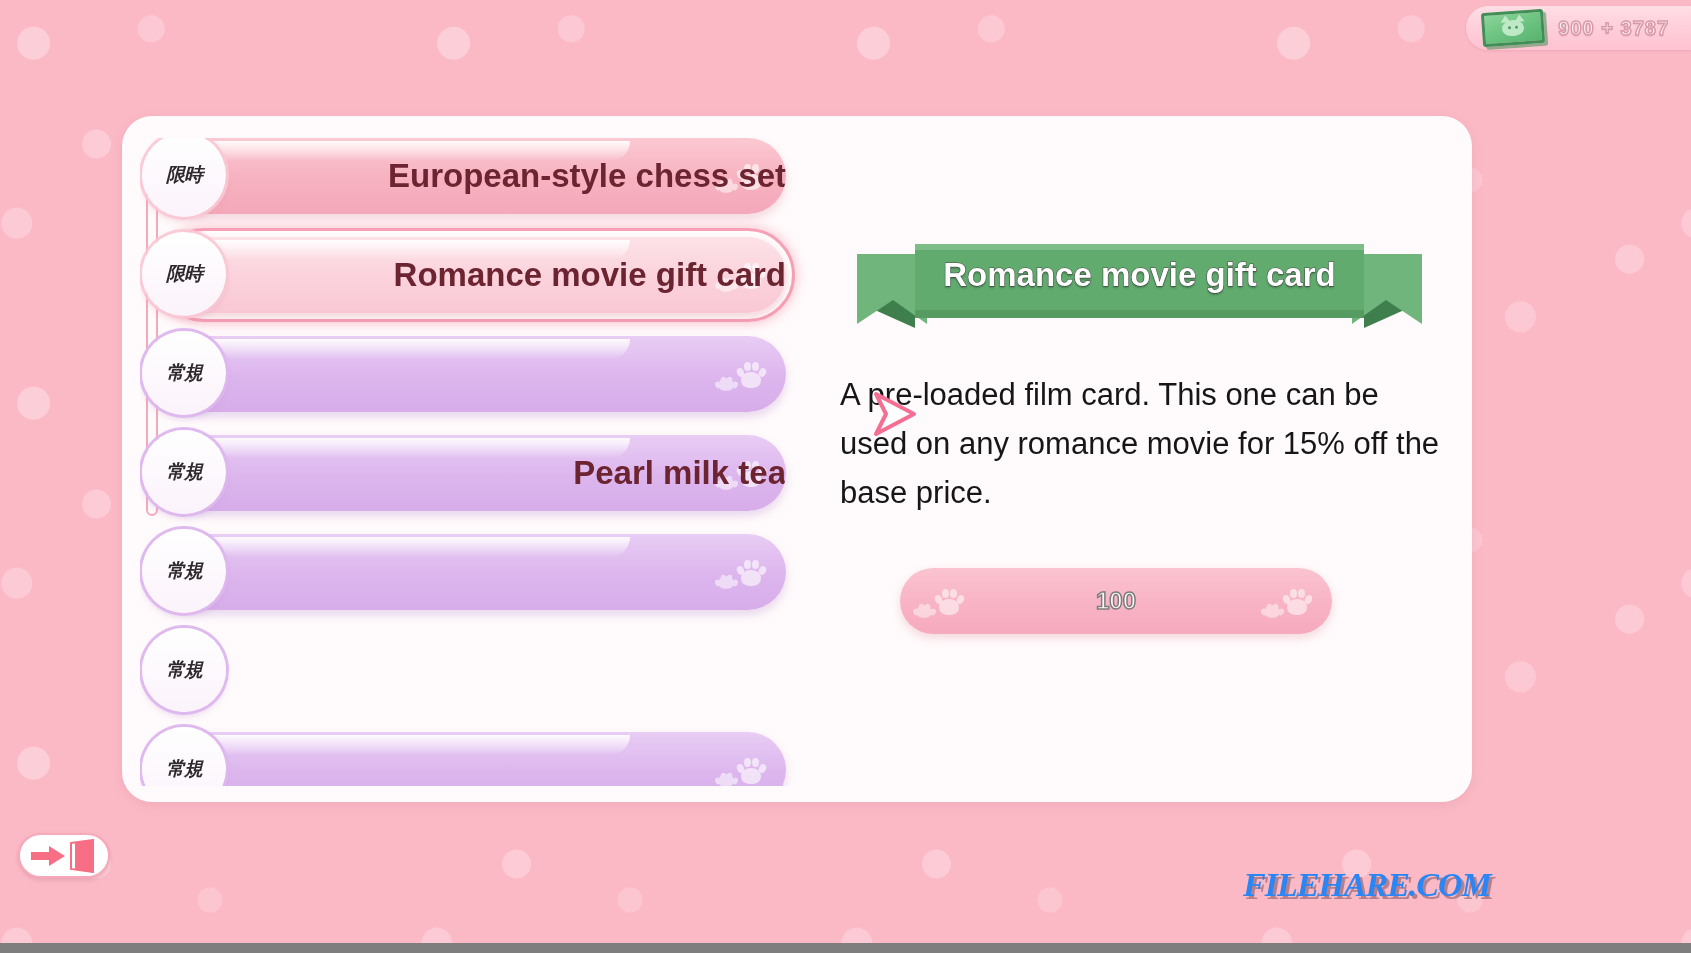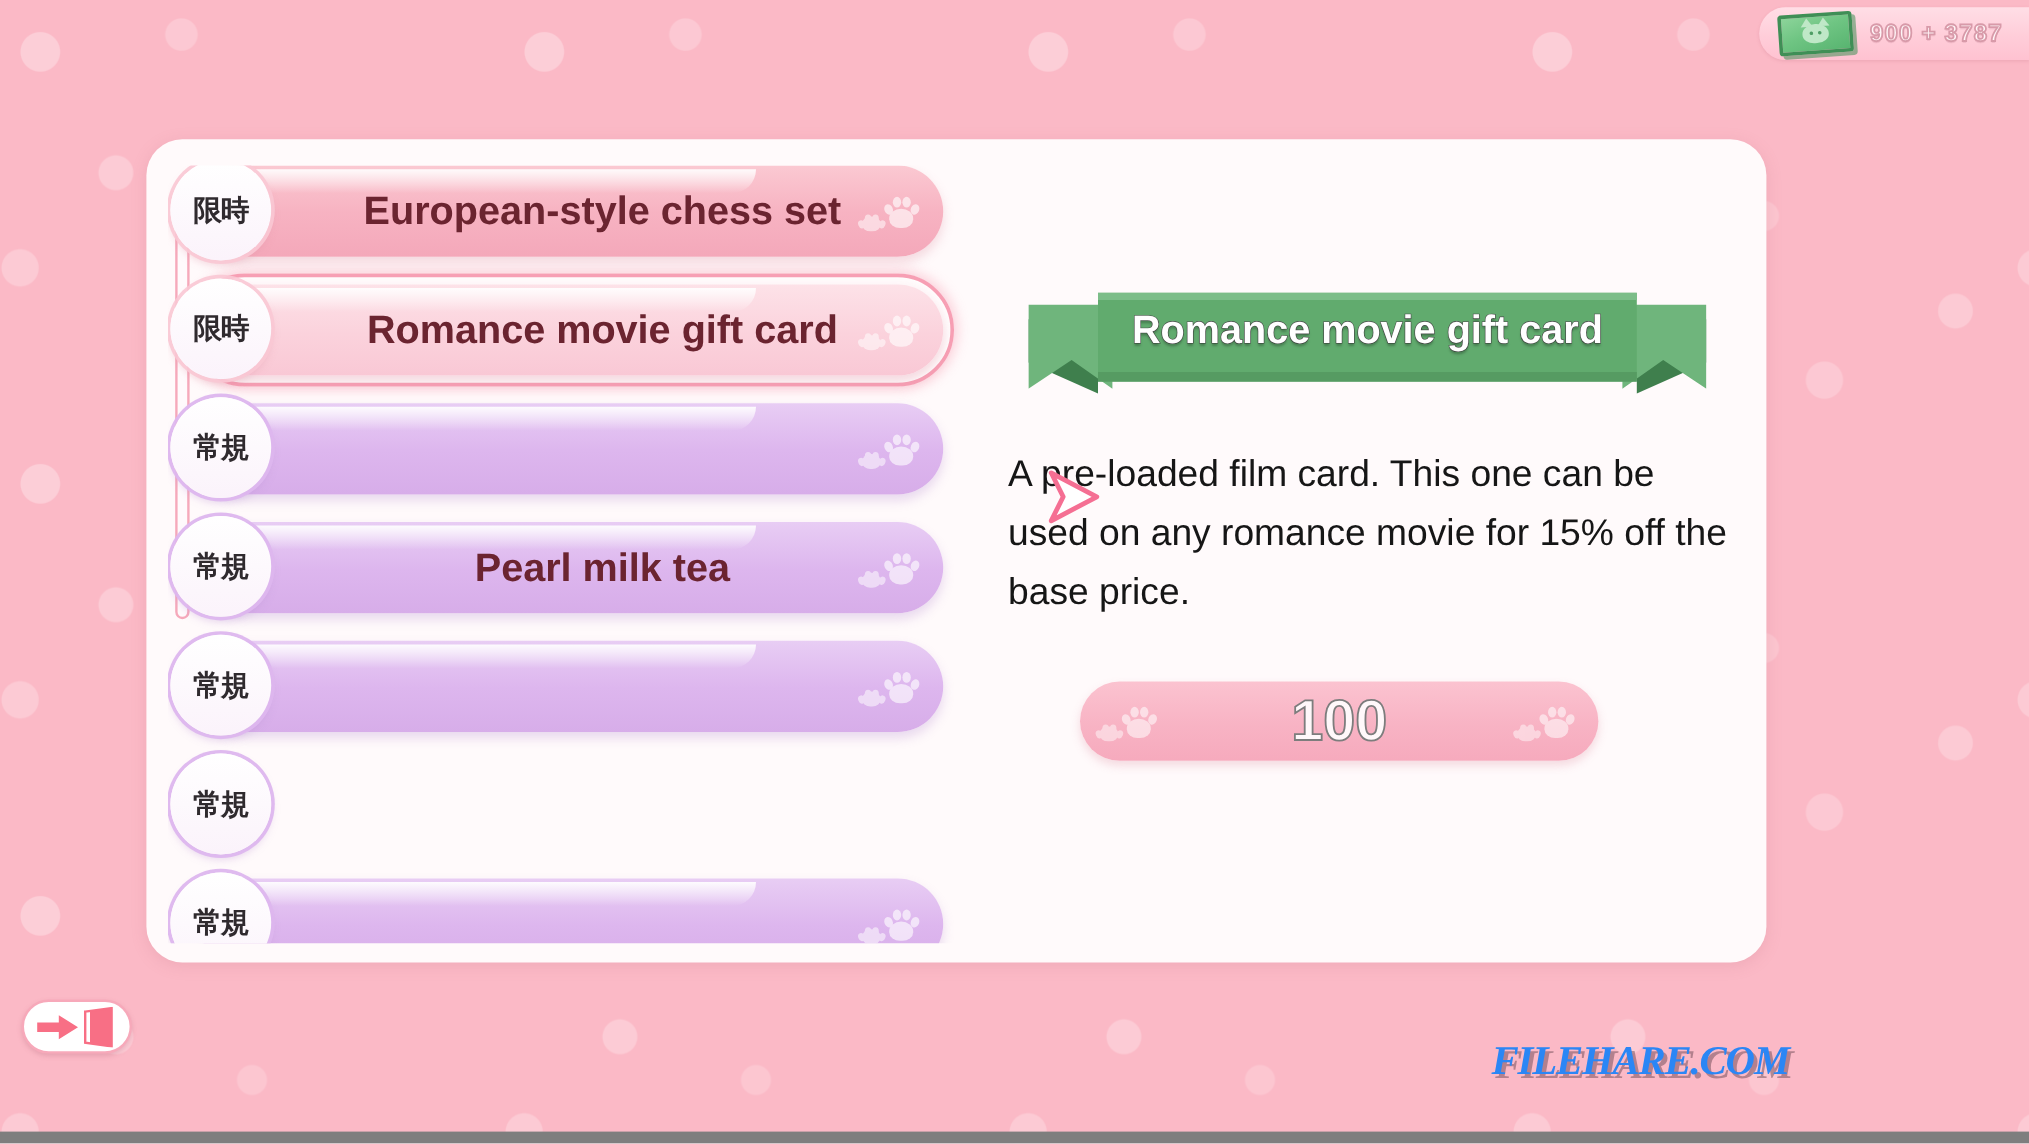--- a/index.html
+++ b/index.html
@@ -72,21 +72,21 @@
     overflow:hidden;
   }
   #list{ position:absolute; left:0; top:0; width:648px; }
   .row{
     position:relative; height:86px; margin-bottom:13px; margin-left:26px;
     width:620px;
   }
   .pill{
     position:absolute; left:0; top:0; width:620px; height:76px;
     border-radius:38px;
-    display:flex; align-items:center; justify-content:center;
+    display:flex; align-items:center; justify-content:flex-end;
     overflow:hidden;
   }
   .pill.limited{
     background:linear-gradient(180deg,#fbc9d2 0%,#f7b3c2 50%,#f4a8ba 100%);
     box-shadow:0 5px 9px rgba(220,140,160,.30);
   }
   .pill.limited.sel{
     background:linear-gradient(180deg,#fde2e8 0%,#fbd2dc 55%,#f9c8d5 100%);
   }
   .pill.regular{
@@ -124,23 +124,24 @@
   .paw i:nth-child(1){left:1px;  top:9px;  transform:rotate(-22deg);}
   .paw i:nth-child(2){left:8px;  top:3px;}
   .paw i:nth-child(3){left:16px; top:3px;}
   .paw i:nth-child(4){left:23px; top:9px;  transform:rotate(22deg);}
   .paw.small{ width:22px;height:22px; transform:translateY(9px) scale(.78); opacity:.85;}
   .badge{
     position:absolute; left:-24px; top:-5px; z-index:5;
     width:84px; height:84px; border-radius:50%;
     background:linear-gradient(180deg,#ffffff 0%,#fbf3fb 100%);
     display:flex; align-items:center; justify-content:center;
-    font-size:24px; font-weight:700; color:#2f2a2e;
+    font-size:19px; font-weight:700; color:#2f2a2e;
     font-family:"DejaVu Sans",sans-serif;
     letter-spacing:-1px;
+    font-style:italic;
   }
   .row.limited .badge{ box-shadow:0 0 0 3px rgba(250,200,212,.9), 0 4px 7px rgba(220,140,160,.35); }
   .row.regular .badge{ box-shadow:0 0 0 3px rgba(221,182,238,.95), 0 4px 7px rgba(180,140,210,.35); }
   #cursor{ position:absolute; left:746px; top:272px; width:52px; height:52px; z-index:40; }
   
   #scrollbar-track{
     position:absolute; left:24px; top:28px; width:12px; height:640px;
   }
   #scrollbar-thumb{
     position:absolute; left:0; top:14px; width:12px; height:358px;
@@ -167,21 +168,21 @@
     border-radius:33px;
     background:linear-gradient(180deg,#fbc3d0 0%,#f8b3c4 55%,#f6aabd 100%);
     box-shadow:0 4px 8px rgba(220,140,160,.30);
     display:flex; align-items:center; justify-content:center;
     overflow:hidden;
   }
   #price-button .paws{ opacity:.55; }
   #price-button .paws.left{ left:10px; right:auto; justify-content:flex-start;}
   #price-text{
     position:relative; z-index:3;
-    font-size:48px; font-weight:700; color:#fff8fa;
+    font-size:24px; font-weight:700; color:#fff8fa;
     -webkit-text-stroke:1.5px #7d7d7d;
   }
   
   #exit-button{
     position:absolute; left:18px; top:833px; width:92px; height:45px;
     border-radius:23px; background:#fff;
     border:2px solid #f7a9ba;
     box-shadow:0 2px 4px rgba(170,90,110,.25);
     display:flex; align-items:center; justify-content:center; gap:2px;
   }

